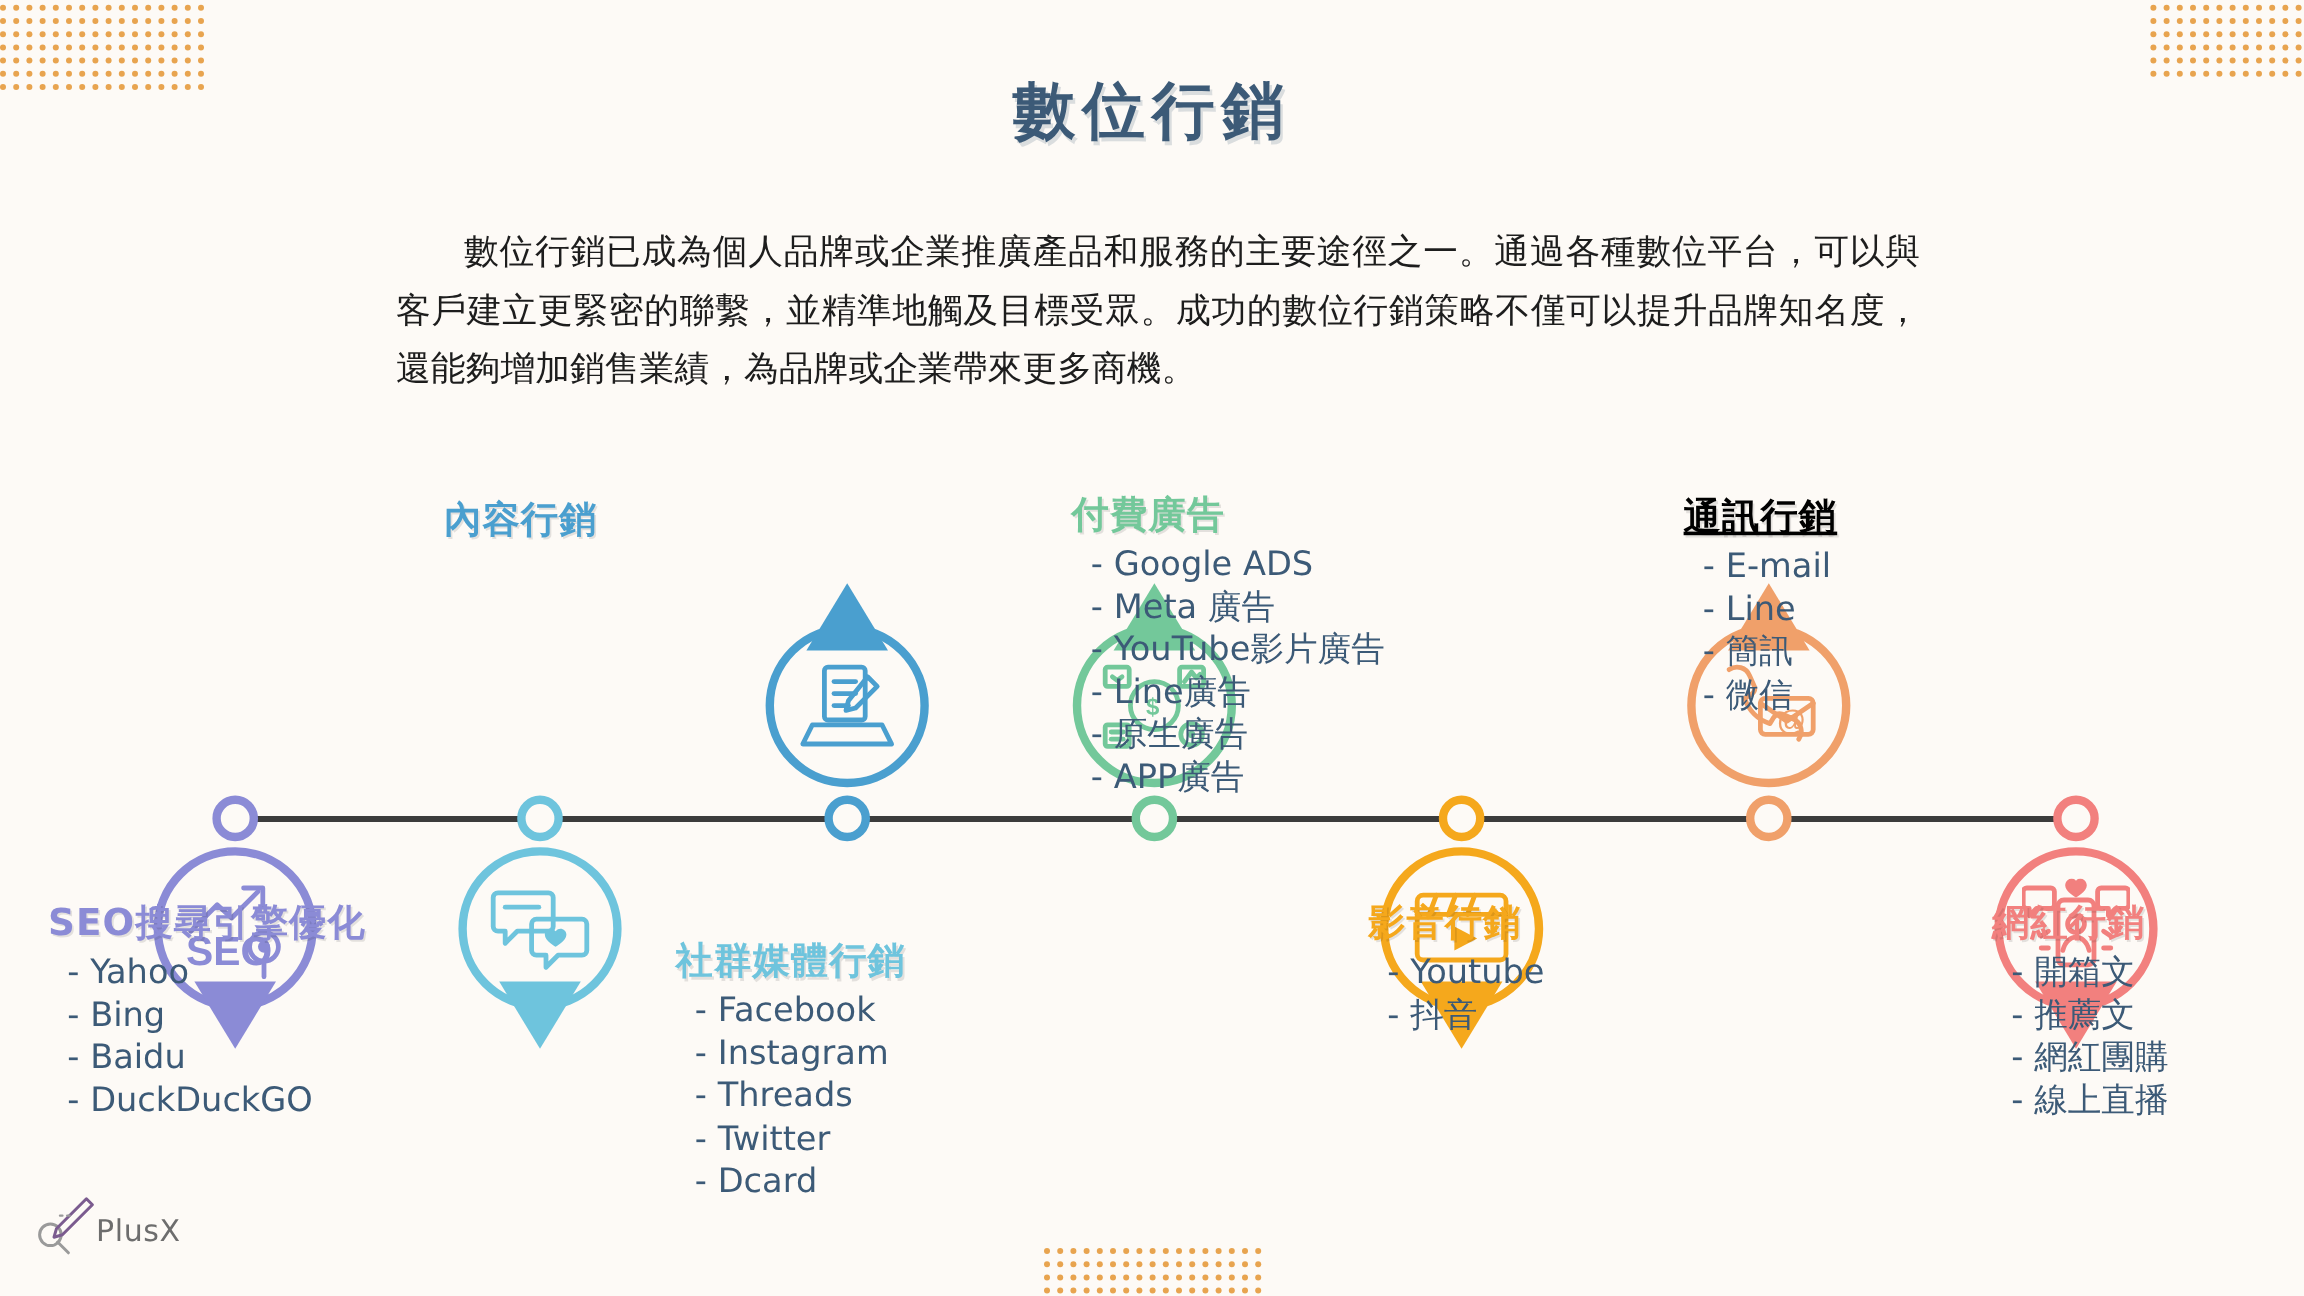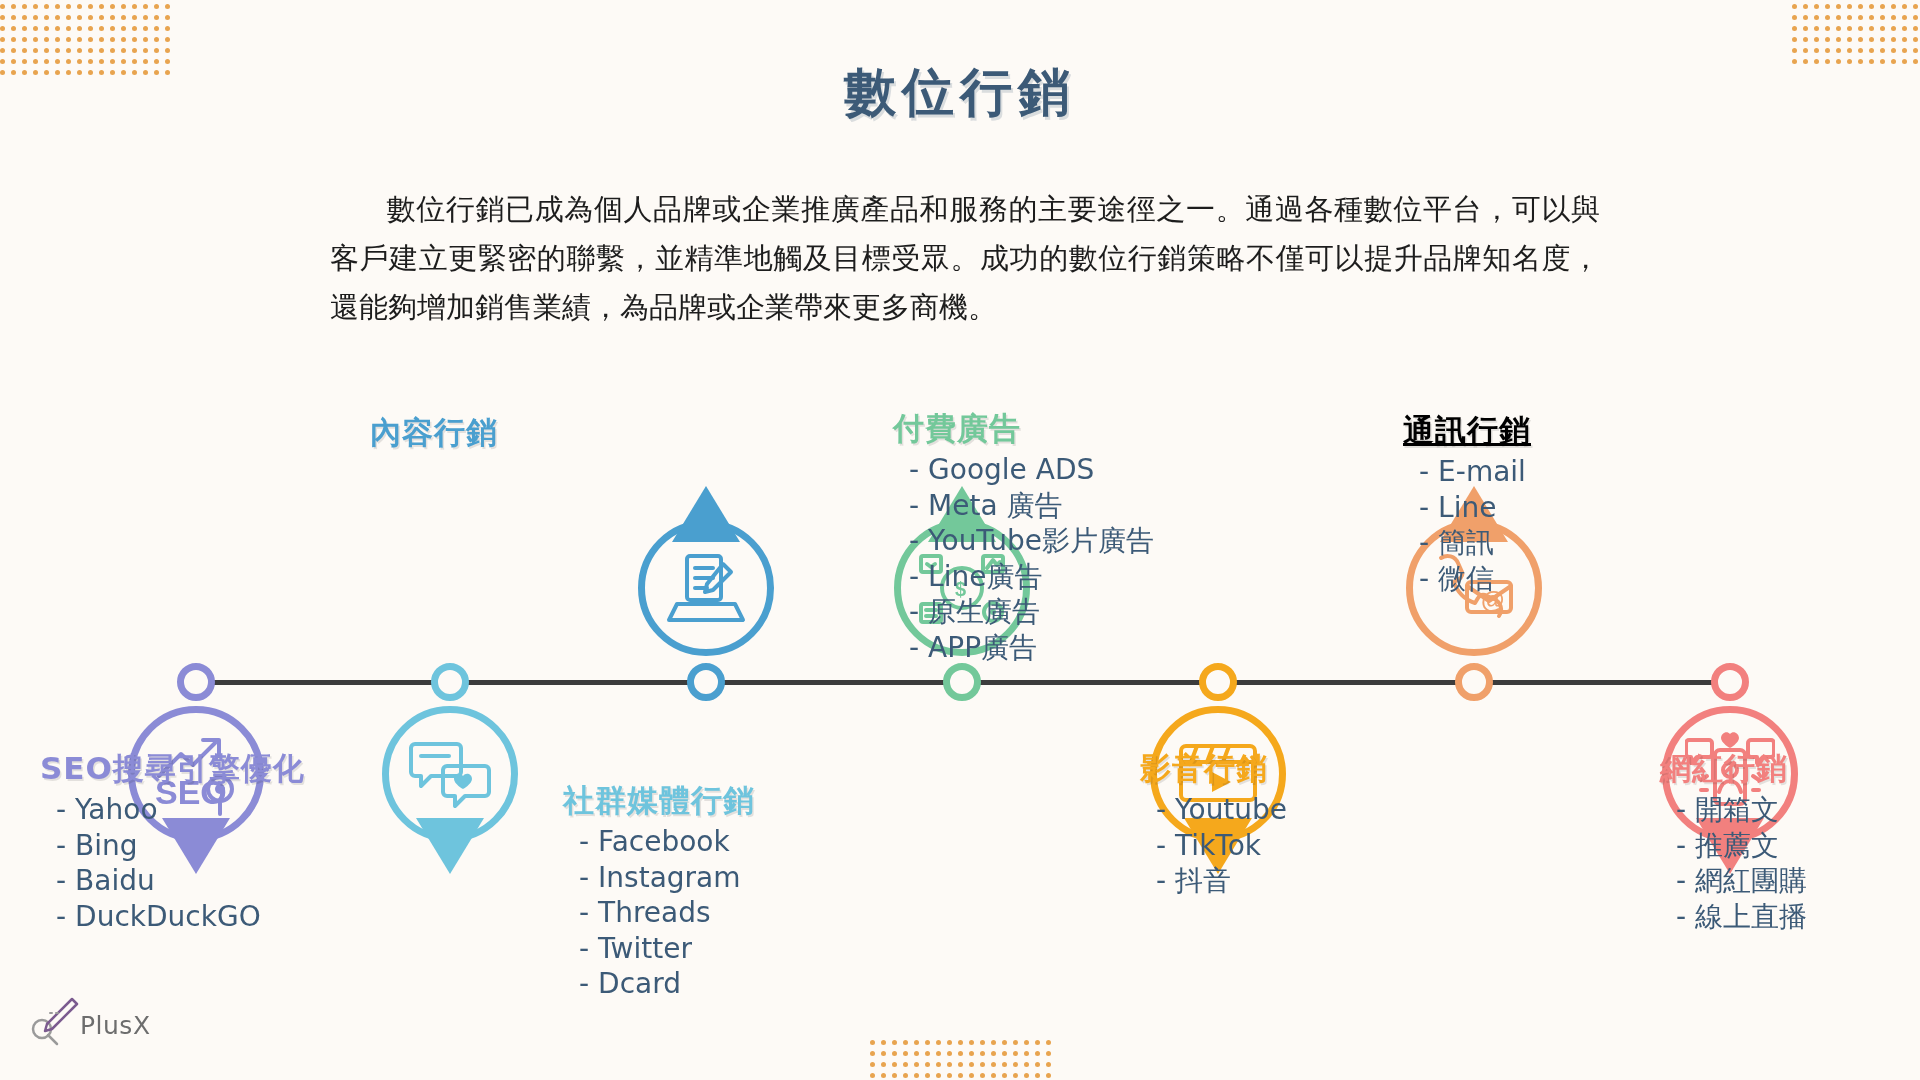--- a/index.html
+++ b/index.html
@@ -494,21 +494,20 @@
           <li><span class="dash">-</span><span>YouTube影片廣告</span></li>
           <li><span class="dash">-</span><span>Line廣告</span></li>
           <li><span class="dash">-</span><span>原生廣告</span></li>
           <li><span class="dash">-</span><span>APP廣告</span></li>
         </ul>
       </div>
       <div class="block" style="left: 1140px; top: 748px;">
         <h3 style="color: rgb(245, 168, 28);">影音行銷</h3>
         <ul>
           <li><span class="dash">-</span><span>Youtube</span></li>
-          <li><span class="dash">-</span><span>TikTok</span></li>
           <li><span class="dash">-</span><span>抖音</span></li>
         </ul>
       </div>
       <div class="block" style="left: 1403px; top: 410px;">
         <h3 style="color: #000000; text-decoration: underline;">通訊行銷</h3>
         <ul>
           <li><span class="dash">-</span><span>E-mail</span></li>
           <li><span class="dash">-</span><span>Line</span></li>
           <li><span class="dash">-</span><span>簡訊</span></li>
           <li><span class="dash">-</span><span>微信</span></li>

